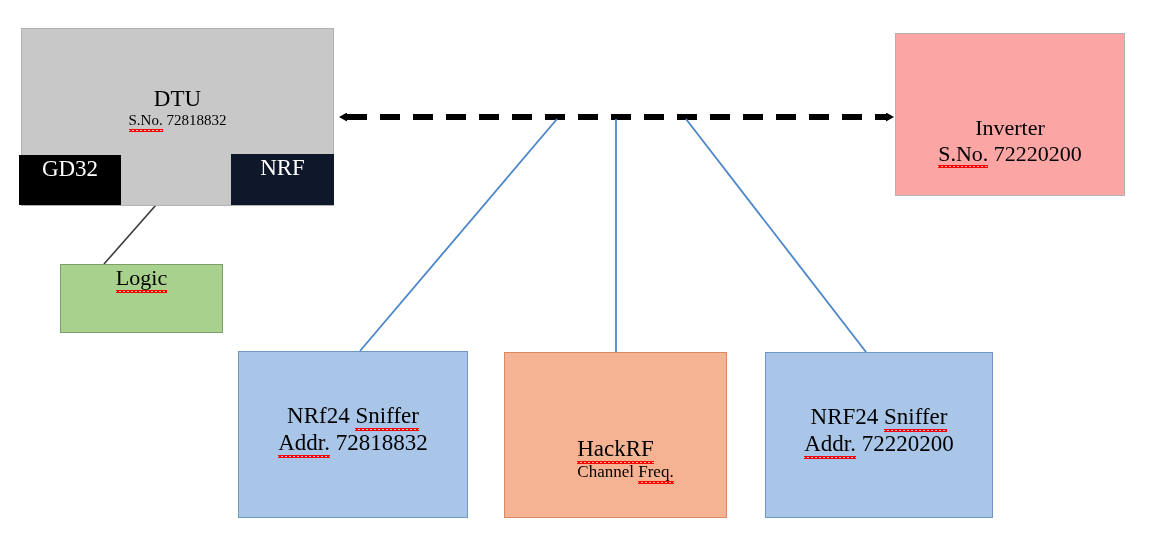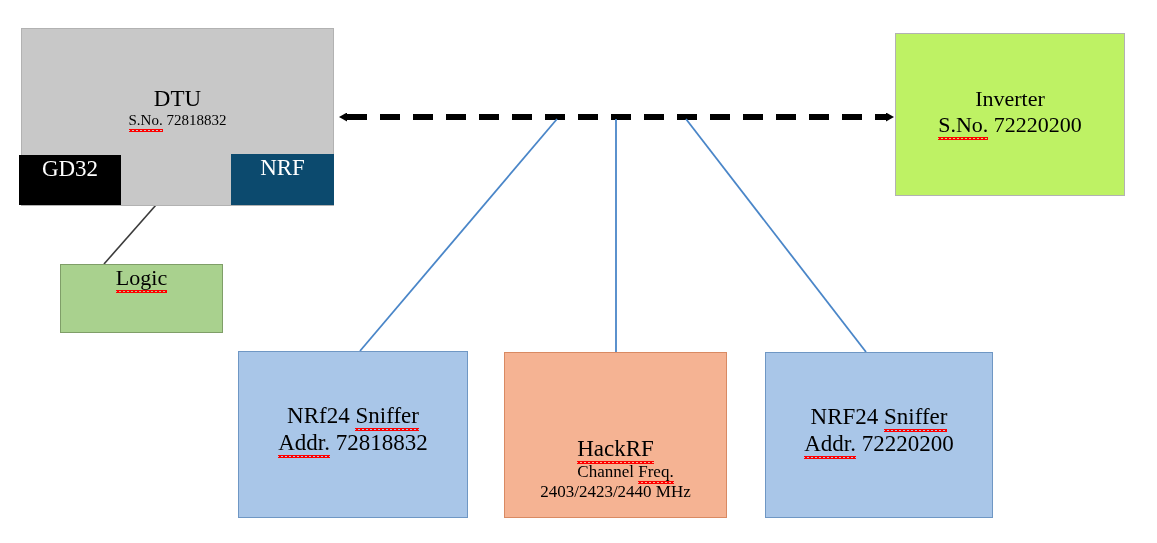--- a/index.html
+++ b/index.html
@@ -39,40 +39,40 @@
   #dtu-box .t2 { font-size: 15px; text-align: right; }
 
   #gd32-box {
     left: 19px; top: 155px; width: 102px; height: 50px;
     background: #000000;
     color: #ffffff;
     font-size: 23px;
   }
   #nrf-box {
     left: 231px; top: 154px; width: 103px; height: 51px;
-    background: #0c4a6e;
+    background: #0f172a;
     color: #ffffff;
     font-size: 23px;
   }
 
   
   #logic-box {
     left: 20px; top: 264px; width: 163px; height: 69px;
     background: #a9d18e;
     border: 1px solid #7f9e68;
     font-size: 22px;
     margin-left: 40px;
   }
 
   
   #inverter-box {
     left: 895px; top: 33px; width: 230px; height: 163px;
-    background: #bef264;
+    background: #fca5a5;
     border: 1px solid #b2b2b2;
-    justify-content: flex-start;
+    justify-content: center;
     padding-top: 52px;
   }
   #inverter-box .t1 { font-size: 22px; }
   #inverter-box .t2 { font-size: 22px; }
 
   
   #sniffer-left-box {
     left: 238px; top: 351px; width: 230px; height: 167px;
     background: #a9c6e8;
     border: 1px solid #6f97c4;
@@ -183,21 +183,20 @@
   </div>
 
   <div class="box" id="sniffer-left-box">
     <div class="t1"><span>NRf24</span> <span class="sq">Sniffer</span></div>
     <div class="t2"><span class="sq">Addr.</span> <span>72818832</span></div>
   </div>
 
   <div class="box" id="hackrf-box">
     <div class="t1"><span class="sq">HackRF</span></div>
     <div class="t2"><span>Channel</span> <span class="sq">Freq.</span></div>
-    <div class="t3">2403/2423/2440 MHz</div>
   </div>
 
   <div class="box" id="sniffer-right-box">
     <div class="t1"><span>NRF24</span> <span class="sq">Sniffer</span></div>
     <div class="t2"><span class="sq">Addr.</span> <span>72220200</span></div>
   </div>
 
 </div>
 
 </body></html>

